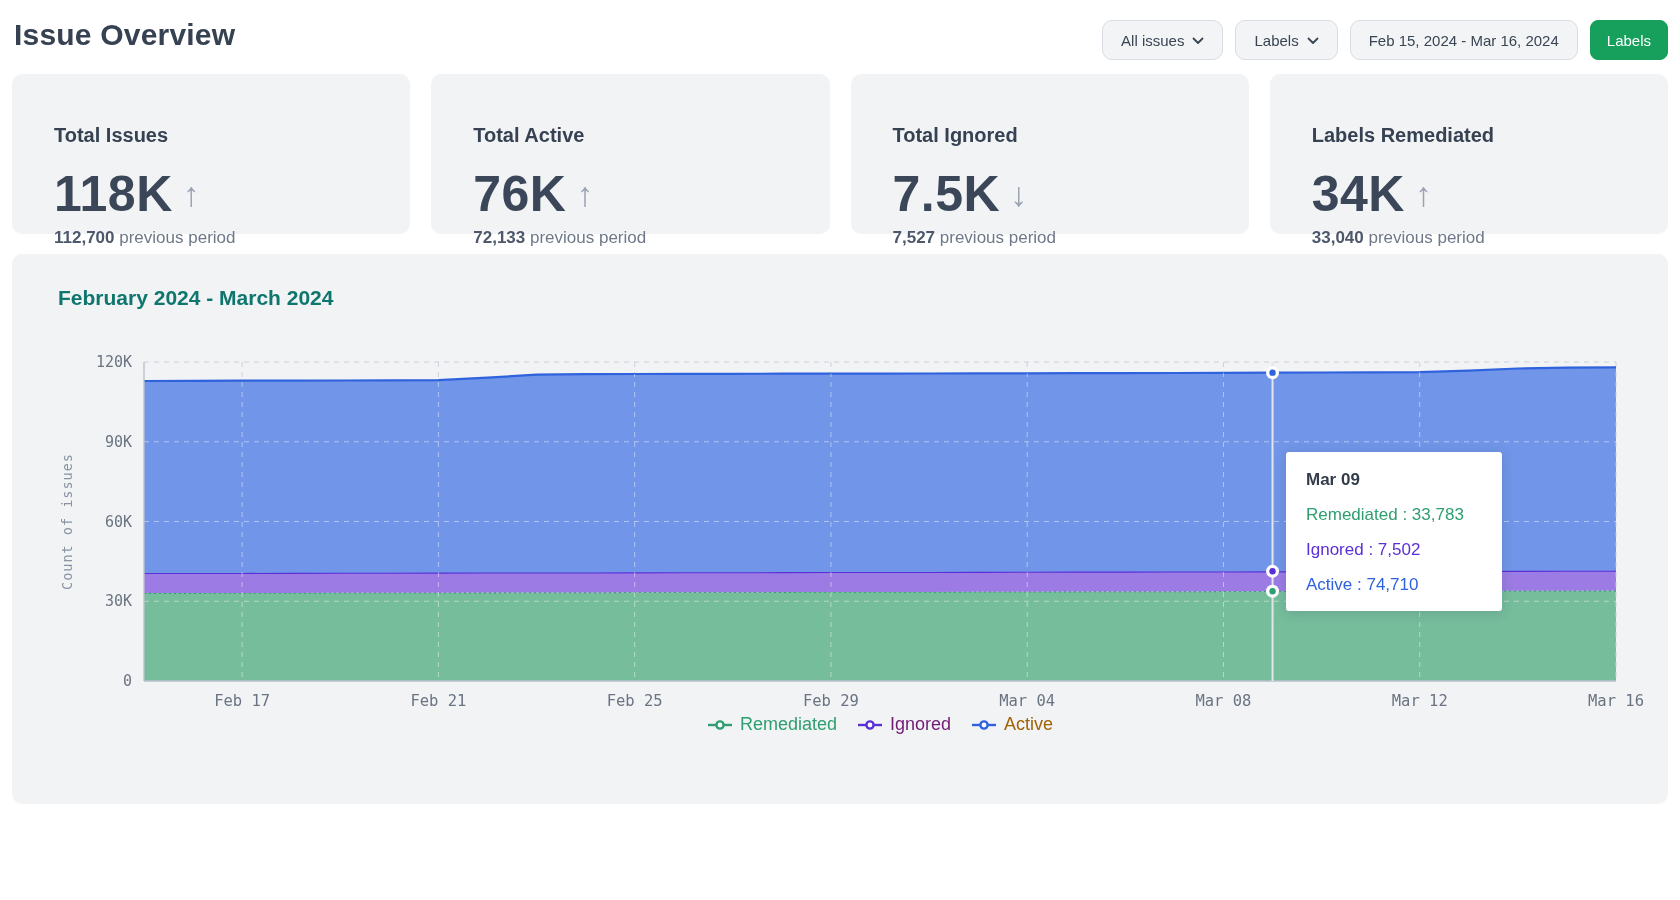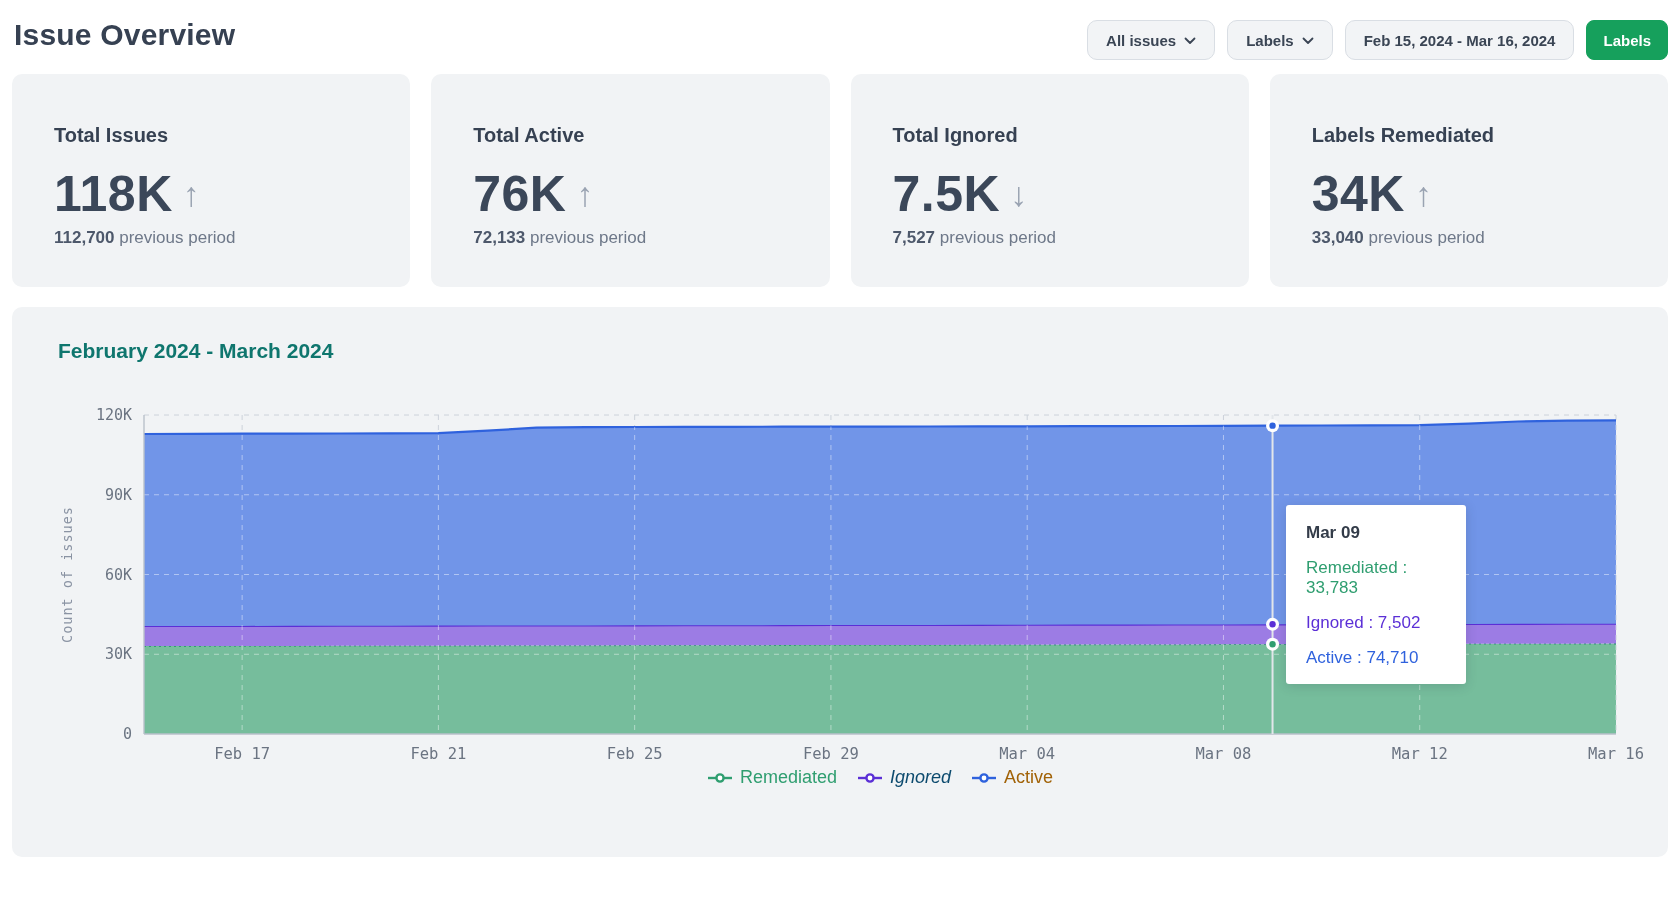--- a/index.html
+++ b/index.html
@@ -6,43 +6,43 @@
   html,body { width:1680px; height:900px; overflow:hidden; background:#ffffff;
               font-family:"Liberation Sans", sans-serif; }
   .wrap { padding:0 12px; }
 
   
   .header { display:flex; align-items:flex-start; justify-content:space-between; padding:18px 0 14px 2px; }
   .page-title { font-size:30px; font-weight:700; color:#364152; letter-spacing:.2px; }
   .toolbar { display:flex; gap:12px; align-items:center; padding-top:2px; }
   .btn { height:40px; display:flex; align-items:center; gap:8px; padding:0 18px;
          background:#f2f4f6; border:1px solid #d9dee4; border-radius:10px;
-         font-size:15px; font-weight:700; color:#3a4554; cursor:pointer; white-space:nowrap; }
+         font-size:15px; font-weight:400; color:#3a4554; cursor:pointer; white-space:nowrap; }
   .btn svg { margin-top:2px; }
   .btn-export { background:#16a05c; border:1px solid #16a05c; color:#ffffff; border-radius:8px; padding:0 16px; }
 
   
   .cards { display:flex; gap:21px; }
-  .card { flex:1 1 0; height:213px; background:#f1f3f5; border-radius:10px; padding:50px 42px 0; }
+  .card { flex:1 1 0; height:160px; background:#f1f3f5; border-radius:10px; padding:50px 42px 0; }
   .card-title { font-size:20px; font-weight:700; color:#364152; }
   .card-value-row { margin-top:18px; display:flex; align-items:center; gap:10px; }
   .card-value { font-size:50px; font-weight:700; color:#3b4759; letter-spacing:.5px; }
   .trend { font-size:34px; color:#9aa3b2; font-weight:400; line-height:1; }
   .card-sub { margin-top:5px; font-size:17px; color:#6e7889; }
   .card-sub b { color:#4d586b; font-weight:700; }
 
   
   .panel { position:relative; margin-top:20px; height:550px; background:#f1f3f5; border-radius:10px; }
   .panel-title { position:absolute; left:46px; top:32px; font-size:21px; font-weight:700; color:#0f766e; }
   .chart-svg { position:absolute; left:0; top:70px; }
   .legend { position:absolute; left:132px; top:460px; width:1472px; display:flex; justify-content:center; gap:20px; align-items:flex-end; }
   .legend-item { display:flex; align-items:center; gap:7px; font-size:18px; cursor:pointer; }
 
   
-  .tooltip { position:absolute; left:1274px; top:198px; width:180px; background:#ffffff;
+  .tooltip { position:absolute; left:1274px; top:198px; width:216px; background:#ffffff;
              border-radius:3px; box-shadow:0 2px 12px rgba(40,50,70,.18); padding:18px 18px 16px 20px; }
   .tooltip-title { font-size:17px; font-weight:700; color:#333c49; }
   .tooltip-row { margin-top:15px; font-size:17px; font-weight:500; }
 </style>
 </head>
 <body>
 
 <div class="wrap">
 
   <div class="header">
@@ -169,21 +169,21 @@
         <text x="0" y="0" text-anchor="middle" fill="#8a93a3" font-family="DejaVu Sans Mono, monospace" font-size="13.5" letter-spacing="1" transform="translate(60,197.5) rotate(-90)">Count of issues</text>
       </svg>
     <div class="legend" id="legend">
         <div class="legend-item" style="color: rgb(47, 158, 112);">
           <svg width="26" height="12" viewBox="0 0 26 12">
             <line x1="1" y1="6" x2="25" y2="6" stroke="#2f9e70" stroke-width="2.4"></line>
             <circle cx="13" cy="6" r="3.6" fill="#ffffff" stroke="#2f9e70" stroke-width="2.4"></circle>
           </svg>
           <span>Remediated</span>
         </div>
-        <div class="legend-item" style="color: #0c4a6e; font-style: italic;">
+        <div class="legend-item" style="color: #701a75;">
           <svg width="26" height="12" viewBox="0 0 26 12">
             <line x1="1" y1="6" x2="25" y2="6" stroke="#5b2fd6" stroke-width="2.4"></line>
             <circle cx="13" cy="6" r="3.6" fill="#ffffff" stroke="#5b2fd6" stroke-width="2.4"></circle>
           </svg>
           <span>Ignored</span>
         </div>
         <div class="legend-item" style="color: #a16207;">
           <svg width="26" height="12" viewBox="0 0 26 12">
             <line x1="1" y1="6" x2="25" y2="6" stroke="#2f62dd" stroke-width="2.4"></line>
             <circle cx="13" cy="6" r="3.6" fill="#ffffff" stroke="#2f62dd" stroke-width="2.4"></circle>

